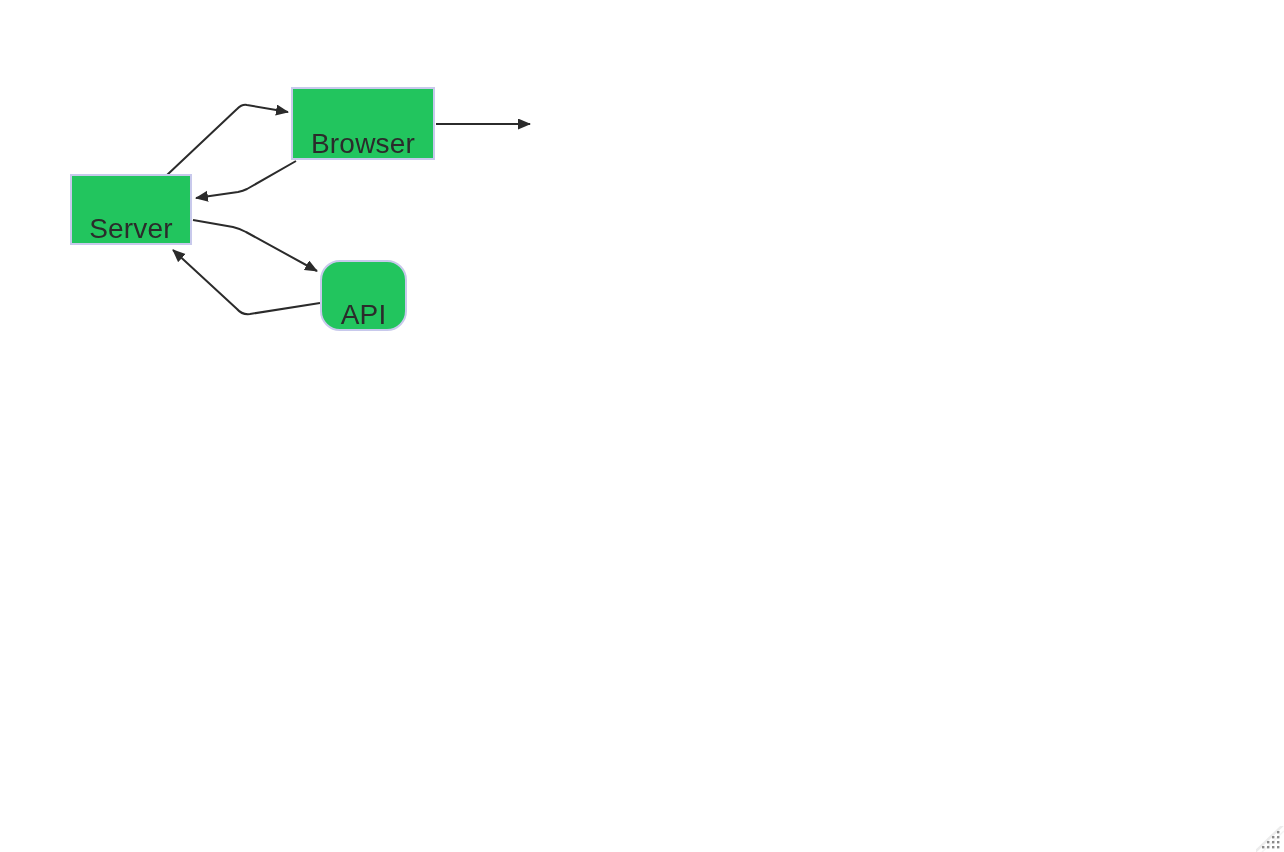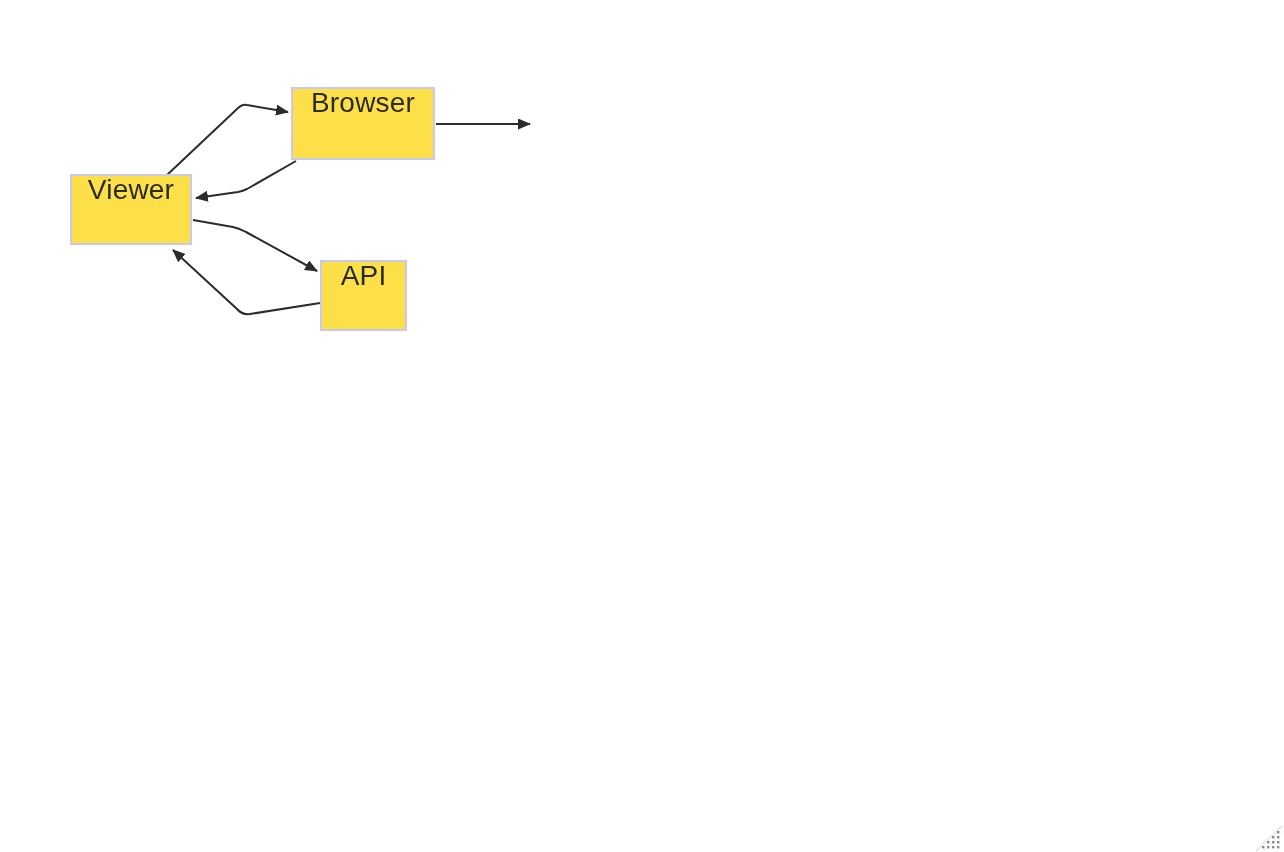--- a/index.html
+++ b/index.html
@@ -25,37 +25,37 @@
   }
   .edge {
     fill: none;
     stroke: #2b2b2b;
     stroke-width: 2;
     stroke-linejoin: round;
   }
   .node {
     position: absolute;
     box-sizing: border-box;
-    background: #fde047;
+    background: #22c55e;
     border: 2px solid #c8c9ec;
     display: flex;
-    align-items: flex-start;
+    align-items: flex-end;
     justify-content: center;
   }
   .node-label {
     font-size: 28px;
     line-height: 1;
     color: #2b2b2b;
     white-space: nowrap;
     letter-spacing: 0.2px;
   }
   .node-server  { left: 70px;  top: 174px; width: 122px; height: 71px; }
   .node-browser { left: 291px; top: 87px;  width: 144px; height: 73px; }
   .node-viewer  { left: 533px; top: 87px;  width: 128px; height: 73px; }
-  .node-api     { left: 320px; top: 260px; width: 87px;  height: 71px; }
+  .node-api     { left: 320px; top: 260px; width: 87px;  height: 71px; border-radius: 20px; }
   .resize-grip {
     position: absolute;
     left: 1256px;
     top: 826px;
     width: 28px;
     height: 26px;
     cursor: nwse-resize;
   }
 </style>
 </head>
@@ -70,21 +70,21 @@
       </marker>
     </defs>
     <path class="edge" d="M167,175 L237,109 Q242,104 247,105 L288,112" marker-end="url(#arrowhead)"></path>
     <path class="edge" d="M296,161 L247,189 Q243,191 238,192 L196,198" marker-end="url(#arrowhead)"></path>
     <path class="edge" d="M436,124 L530,124" marker-end="url(#arrowhead)"></path>
     <path class="edge" d="M193,220 L233,227 Q241,229 246,232 L317,271" marker-end="url(#arrowhead)"></path>
     <path class="edge" d="M320,303 L250,314 Q242,315 237,309 L173,250" marker-end="url(#arrowhead)"></path>
   </svg>
 
   <div class="node node-server">
-    <span class="node-label">Viewer</span>
+    <span class="node-label">Server</span>
   </div>
 
   <div class="node node-browser">
     <span class="node-label">Browser</span>
   </div>
 
 
   <div class="node node-api">
     <span class="node-label">API</span>
   </div>

